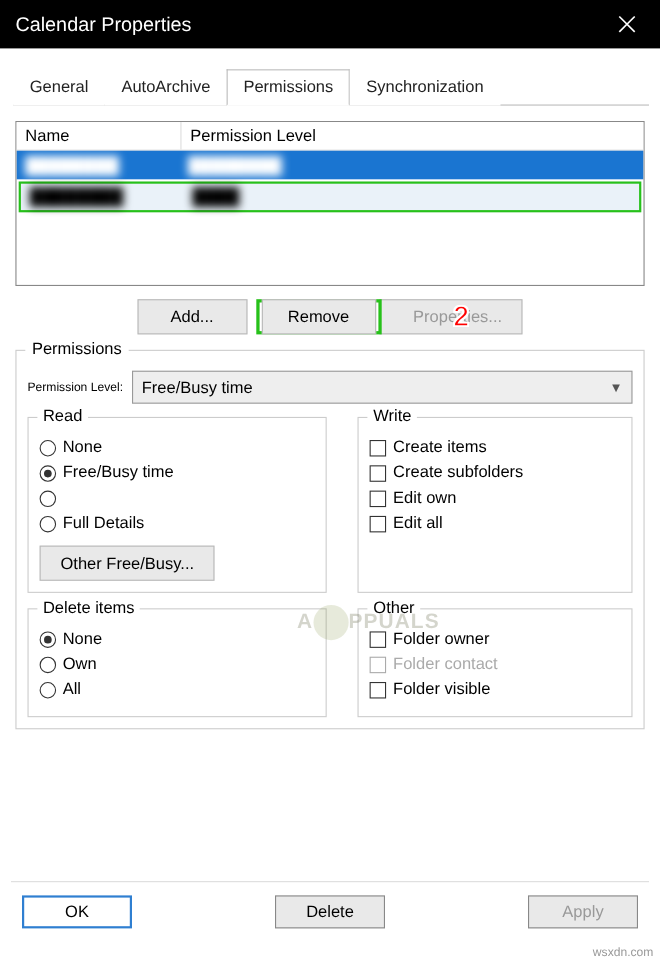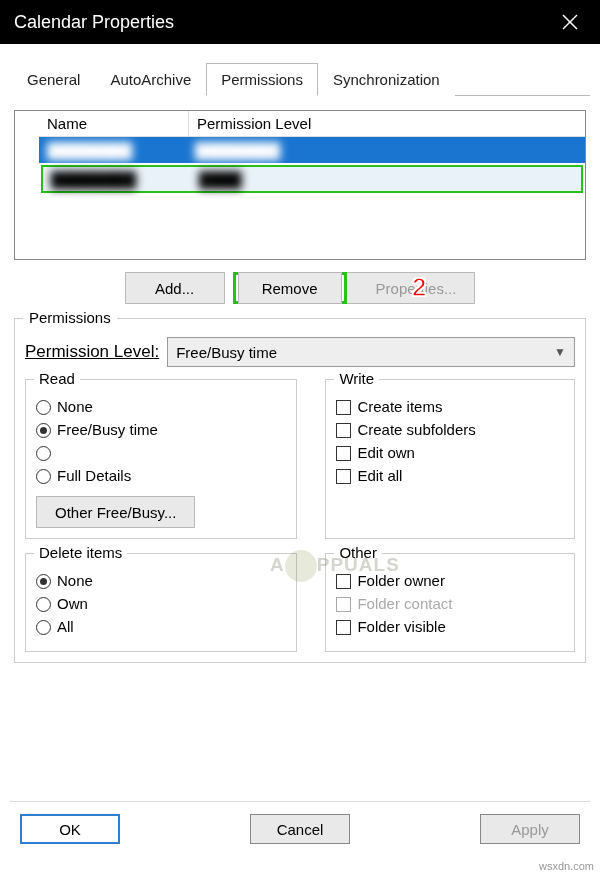--- a/index.html
+++ b/index.html
@@ -8,21 +8,21 @@
 .titlebar { background: #000; color: #fff; height: 44px; display: flex; align-items: center; padding-left: 14px; font-size: 18px; font-weight: 400; }
 .titlebar .close { margin-left: auto; width: 60px; height: 44px; display: flex; align-items: center; justify-content: center; cursor: pointer; }
 .titlebar .close svg { width: 18px; height: 18px; }
 
 .body { padding: 18px 10px 10px 10px; }
 
 .tabs { display: flex; border-bottom: 1px solid #bbb; margin-left: 2px; }
 .tab { padding: 7px 14px; font-size: 15px; border: 1px solid transparent; border-bottom: none; cursor: pointer; position: relative; top: 1px; background: #fff; color: #222; }
 .tab.active { border-color: #bbb; background: #fff; border-bottom: 1px solid #fff; }
 
-.list-box { border: 1px solid #888; margin: 14px 4px 0 4px; height: 150px; background: #fff; overflow: hidden; padding-left: 24px; }
+.list-box { border: 1px solid #888; margin: 14px 4px 0 4px; height: 150px; background: #fff; overflow: hidden; }
 .list-header { display: flex; background: #fff; border-bottom: 1px solid #ddd; font-size: 15px; height: 26px; align-items: center; }
 .list-header .col1 { width: 150px; padding-left: 8px; border-right: 1px solid #ddd; height: 100%; display: flex; align-items: center; }
 .list-header .col2 { flex: 1; padding-left: 8px; }
 .list-row { display: flex; height: 26px; align-items: center; font-size: 15px; }
 .list-row.selected { background: #1a75d1; color: #fff; }
 .list-row.highlighted { background: #eaf2f9; border: 2px solid #27c11a; margin: 2px; height: 28px; position: relative; }
 .list-row .col1 { width: 148px; padding-left: 8px; }
 .list-row .col2 { flex: 1; padding-left: 8px; }
 .blur { filter: blur(4px); }
 
@@ -31,21 +31,21 @@
 .btn.remove-wrap { border: 3px solid #27c11a; padding: 2px; background: transparent; }
 .btn.remove-wrap .btn { min-width: 104px; }
 .btn.disabled { color: #999; }
 
 .callout { position: absolute; font-size: 26px; font-weight: 900; color: #ff0000; -webkit-text-stroke: 1.5px #fff; text-shadow: 1px 1px 0 #fff, -1px -1px 0 #fff, 1px -1px 0 #fff, -1px 1px 0 #fff; pointer-events: none; }
 
 .groupbox { border: 1px solid #ccc; margin: 14px 4px 0 4px; padding: 16px 10px 10px 10px; position: relative; }
 .groupbox > .legend { position: absolute; top: -10px; left: 8px; background: #fff; padding: 0 6px; font-size: 15px; }
 
 .perm-row { display: flex; align-items: center; gap: 8px; margin: 2px 0 12px 0; }
-.perm-row label { font-size: 17px; white-space: nowrap; text-decoration: underline; }
+.perm-row label { font-size: 11px; white-space: nowrap; }
 .dropdown { flex: 1; height: 30px; border: 1px solid #999; background: #eee; display: flex; align-items: center; justify-content: space-between; padding: 0 8px; font-size: 15px; cursor: pointer; }
 .dropdown .chev { font-size: 12px; color: #555; }
 
 .inner-groups { display: flex; gap: 28px; }
 .ingroup { border: 1px solid #ccc; flex: 1; padding: 12px 10px 10px 10px; position: relative; }
 .ingroup .legend { position: absolute; top: -10px; left: 8px; background: #fff; padding: 0 5px; font-size: 15px; }
 .opt { display: flex; align-items: flex-start; gap: 6px; margin: 6px 0; font-size: 15px; }
 .radio { width: 15px; height: 15px; border: 1.5px solid #333; border-radius: 50%; display: inline-flex; align-items: center; justify-content: center; flex-shrink: 0; margin-top: 2px; cursor: pointer; }
 .radio.checked::after { content: ""; width: 7px; height: 7px; background: #333; border-radius: 50%; }
 .checkbox { width: 15px; height: 15px; border: 1.5px solid #333; display: inline-block; flex-shrink: 0; margin-top: 2px; cursor: pointer; }
@@ -194,17 +194,17 @@
     </div>
   </div>
 </div>
 
 <div class="watermark">
   A<span class="logo"></span><span>PPUALS</span>
 </div>
 
 <div class="dialog-buttons">
   <button class="dlg-btn primary">OK</button>
-  <button class="dlg-btn">Cancel</button>
+  <button class="dlg-btn">Delete</button>
   <button class="dlg-btn disabled">Apply</button>
 </div>
 
 <div class="footer">wsxdn.com</div>
 
 </body></html>

